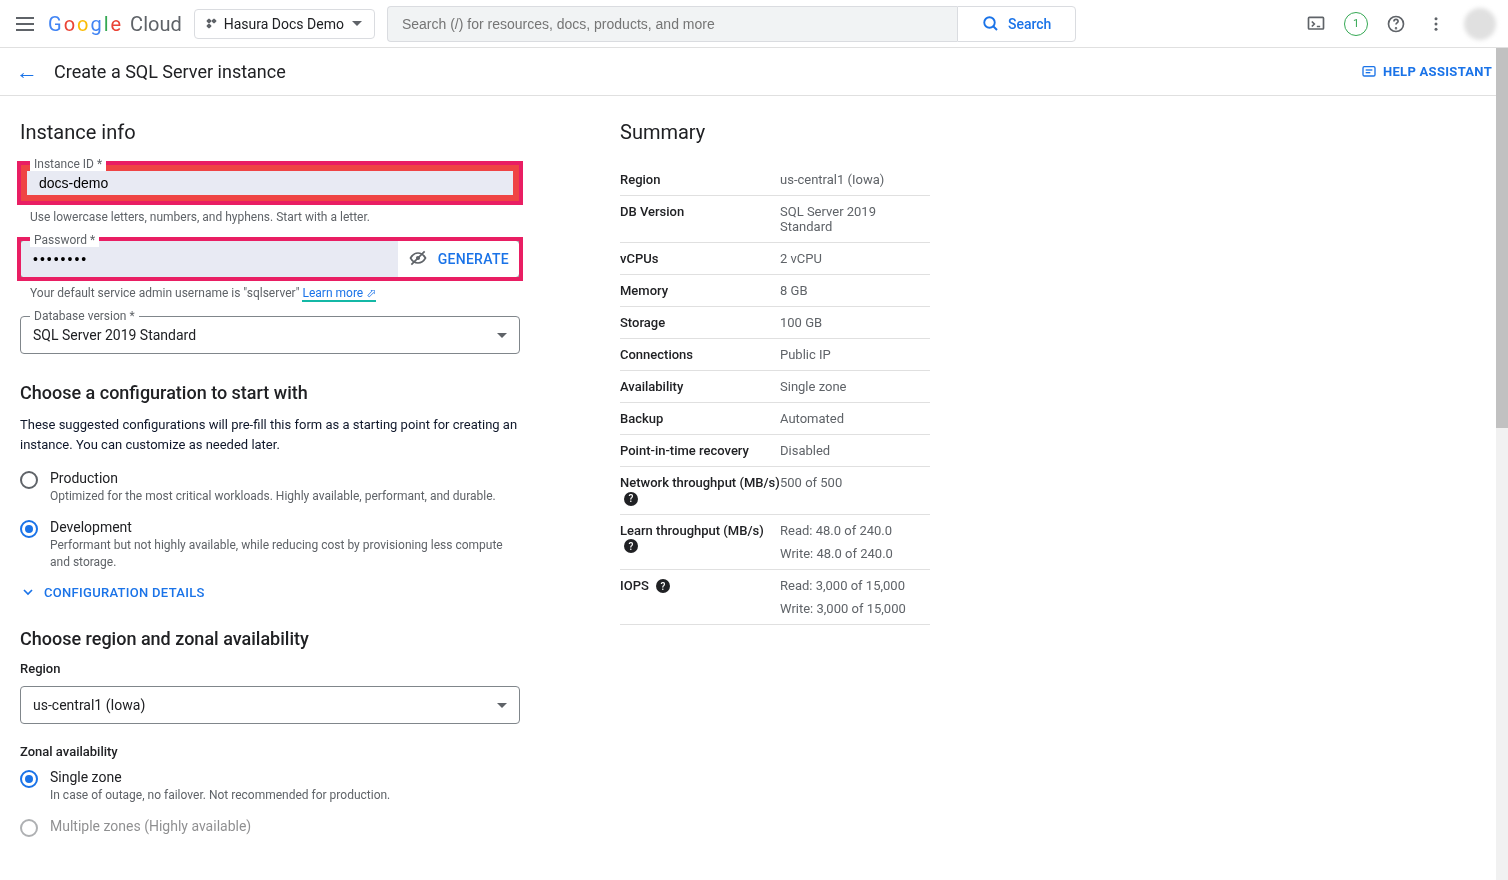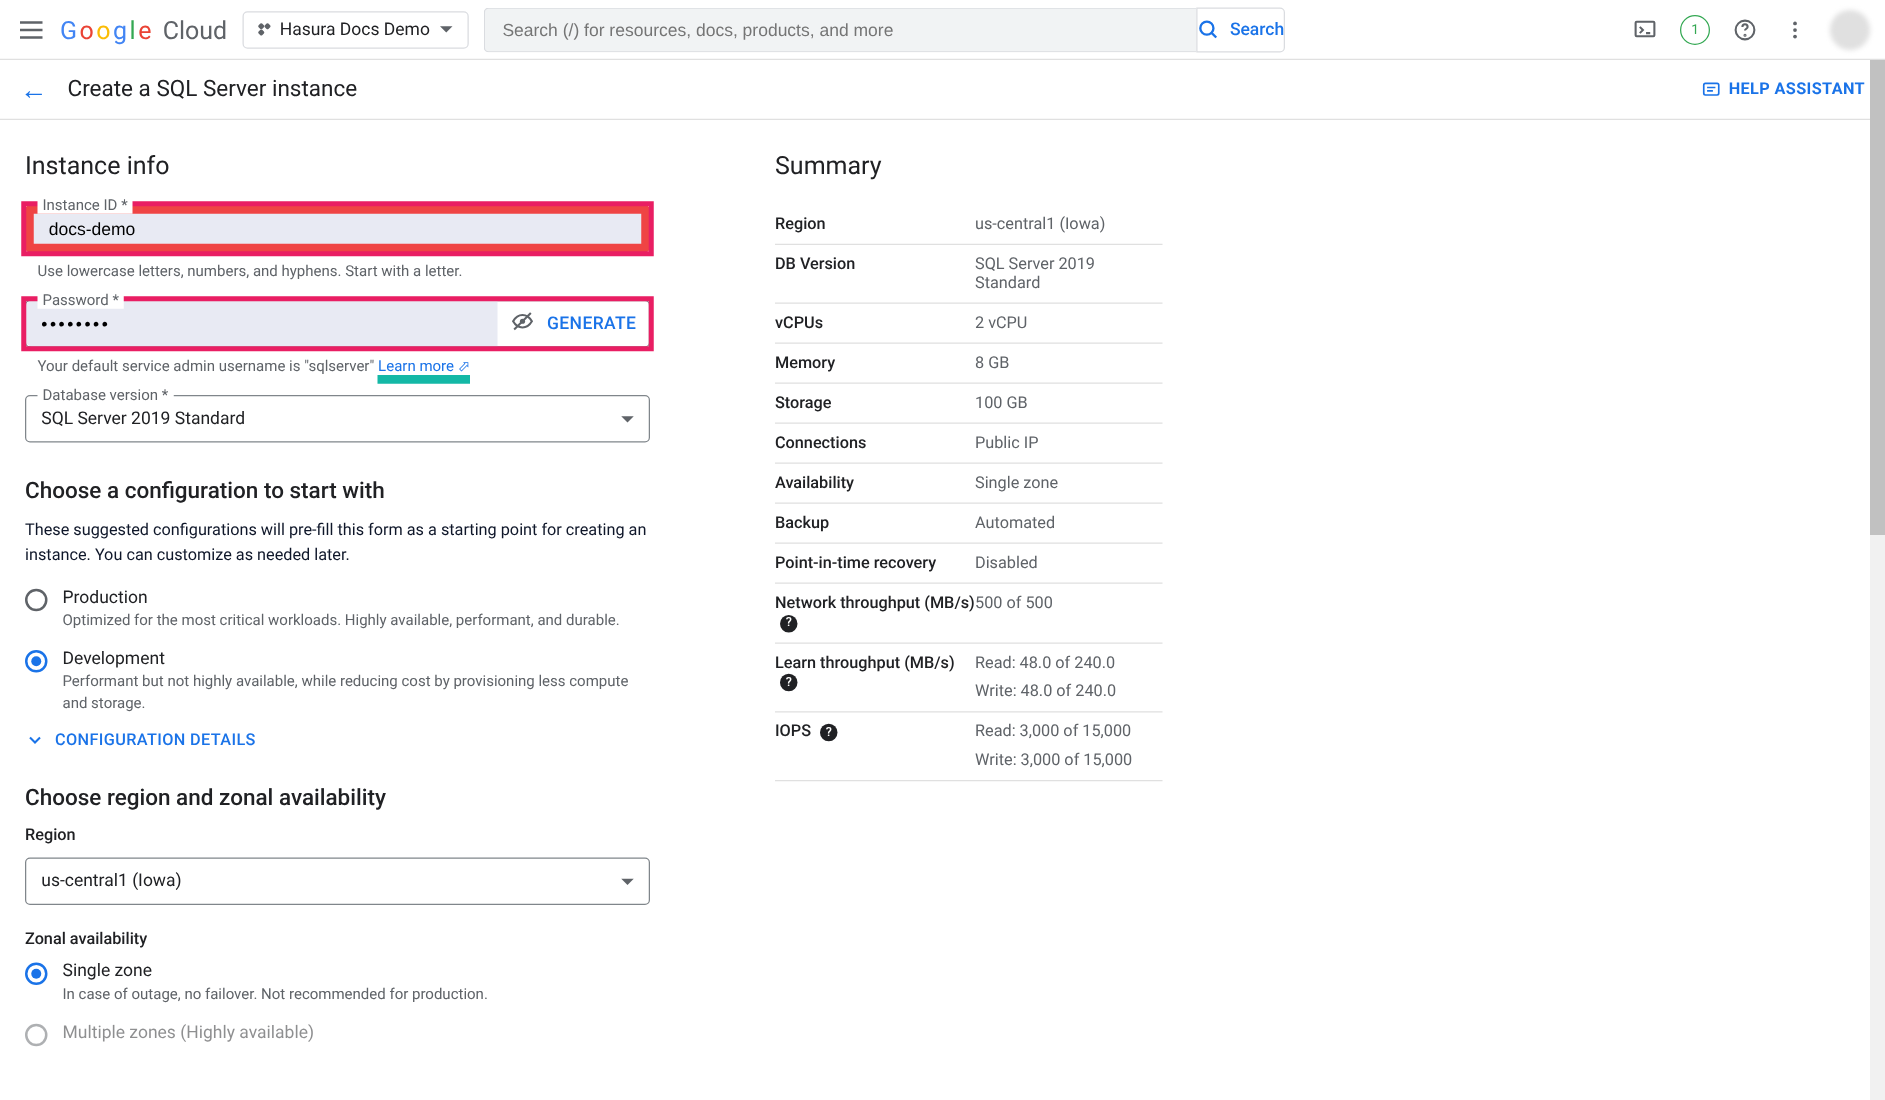--- a/index.html
+++ b/index.html
@@ -10,21 +10,21 @@
 .logo { display: flex; align-items: center; font-size: 20px; color: #5f6368; gap: 2px; }
 .logo .g1 { color: #4285F4; } .logo .g2 { color: #EA4335; } .logo .g3 { color: #FBBC05; }
 .logo .g4 { color: #4285F4; } .logo .g5 { color: #34A853; } .logo .g6 { color: #EA4335; }
 .logo .cloud { color: #5f6368; margin-left: 2px; font-weight: 400; }
 .project-picker { border: 1px solid #dadce0; border-radius: 4px; padding: 6px 12px; display: flex; align-items: center; gap: 8px; cursor: pointer; background: #fff; font-size: 14px; }
 .proj-dots { display: grid; grid-template-columns: 4px 4px; gap: 1px; }
 .proj-dots div { width: 4px; height: 4px; background: #5f6368; border-radius: 1px; transform: rotate(45deg); }
 .tri-down { width: 0; height: 0; border-left: 5px solid transparent; border-right: 5px solid transparent; border-top: 5px solid #5f6368; }
 .search-wrap { display: flex; }
 .search-box { width: 570px; height: 36px; background: #f1f3f4; border: 1px solid #dadce0; border-radius: 4px 0 0 4px; padding: 0 14px; font-size: 14px; color: #5f6368; border-right: none; }
-.search-btn { height: 36px; border: 1px solid #dadce0; background: #fff; border-radius: 0 4px 4px 0; padding: 0 0; display: flex; align-items: center; gap: 8px; color: #1a73e8; cursor: pointer; font-size: 14px; font-weight: 500; }
+.search-btn { height: 36px; border: 1px solid #dadce0; background: #fff; border-radius: 0 4px 4px 0; padding: 0 24px; display: flex; align-items: center; gap: 8px; color: #1a73e8; cursor: pointer; font-size: 14px; font-weight: 500; }
 .top-right { margin-left: auto; display: flex; align-items: center; gap: 16px; }
 .icon-btn { width: 24px; height: 24px; cursor: pointer; color: #5f6368; display: flex; align-items: center; justify-content: center; }
 .circle-1 { width: 24px; height: 24px; border: 1.5px solid #34A853; border-radius: 50%; display: flex; align-items: center; justify-content: center; font-size: 11px; color: #34A853; }
 .avatar { width: 32px; height: 32px; border-radius: 50%; background: #e0e0e0; filter: blur(2px); }
 .pageheader { height: 48px; display: flex; align-items: center; padding: 0 16px; border-bottom: 1px solid #e0e0e0; }
 .back-arrow { color: #1a73e8; cursor: pointer; margin-right: 16px; font-size: 22px; }
 .page-title { font-size: 18px; color: #202124; }
 .help-assist { margin-left: auto; color: #1a73e8; font-size: 13px; font-weight: 700; display: flex; align-items: center; gap: 6px; cursor: pointer; letter-spacing: 0.3px; }
 .content { display: flex; padding: 24px 20px 0 20px; gap: 100px; height: 788px; overflow-y: auto; }
 .left-col { width: 500px; }
@@ -33,21 +33,21 @@
 h3.subsection { font-size: 18px; font-weight: 500; color: #202124; margin: 28px 0 12px 0; }
 .field-outer { position: relative; margin-bottom: 6px; }
 .field-outer.highlight { outline: 4px solid #e91e63; outline-offset: -1px; }
 .field-label { position: absolute; top: -7px; left: 10px; background: #fff; padding: 0 4px; font-size: 12px; color: #5f6368; z-index: 2; }
 .field-input { width: 100%; height: 38px; border: 7px solid #ef4444; border-radius: 4px; padding: 0 12px; font-size: 14px; background: #e8eaf3; }
 .pwd-wrap { display: flex; align-items: center; border: 1px solid #80868b; border-radius: 4px; height: 38px; padding-right: 10px; }
 .pwd-wrap input { flex: 1; border: none; height: 100%; background: #e8eaf3; padding: 0 12px; font-size: 14px; letter-spacing: 2px; border-radius: 4px 0 0 4px; }
 .eye-off { cursor: pointer; color: #5f6368; margin: 0 10px; }
 .generate { color: #1a73e8; font-size: 14px; font-weight: 500; cursor: pointer; letter-spacing: 0.3px; }
 .helper { font-size: 12px; color: #5f6368; margin: 8px 0 16px 10px; }
-.helper a { color: #1a73e8; text-decoration: none; border-bottom: 7px solid #14b8a6; }
+.helper a { color: #1a73e8; text-decoration: none; border-bottom: 2px solid #14b8a6; }
 .select-box { width: 100%; height: 38px; border: 1px solid #80868b; border-radius: 4px; padding: 0 12px; display: flex; align-items: center; justify-content: space-between; cursor: pointer; background: #fff; font-size: 14px; }
 .desc { font-size: 13px; color: #0f172a; line-height: 1.5; margin-bottom: 16px; }
 .radio-item { display: flex; align-items: flex-start; gap: 12px; margin-bottom: 14px; }
 .radio { width: 18px; height: 18px; border: 2px solid #5f6368; border-radius: 50%; flex-shrink: 0; margin-top: 1px; cursor: pointer; position: relative; }
 .radio.selected { border-color: #1a73e8; }
 .radio.selected::after { content: ""; position: absolute; width: 8px; height: 8px; background: #1a73e8; border-radius: 50%; top: 3px; left: 3px; }
 .radio-label { font-size: 14px; color: #202124; }
 .radio-sub { font-size: 12px; color: #5f6368; margin-top: 2px; line-height: 1.4; }
 .expand-link { display: flex; align-items: center; gap: 8px; color: #1a73e8; font-size: 13px; font-weight: 500; cursor: pointer; margin: 8px 0; letter-spacing: 0.3px; }
 .fld-title { font-size: 13px; font-weight: 500; margin-bottom: 10px; margin-top: 6px; }

